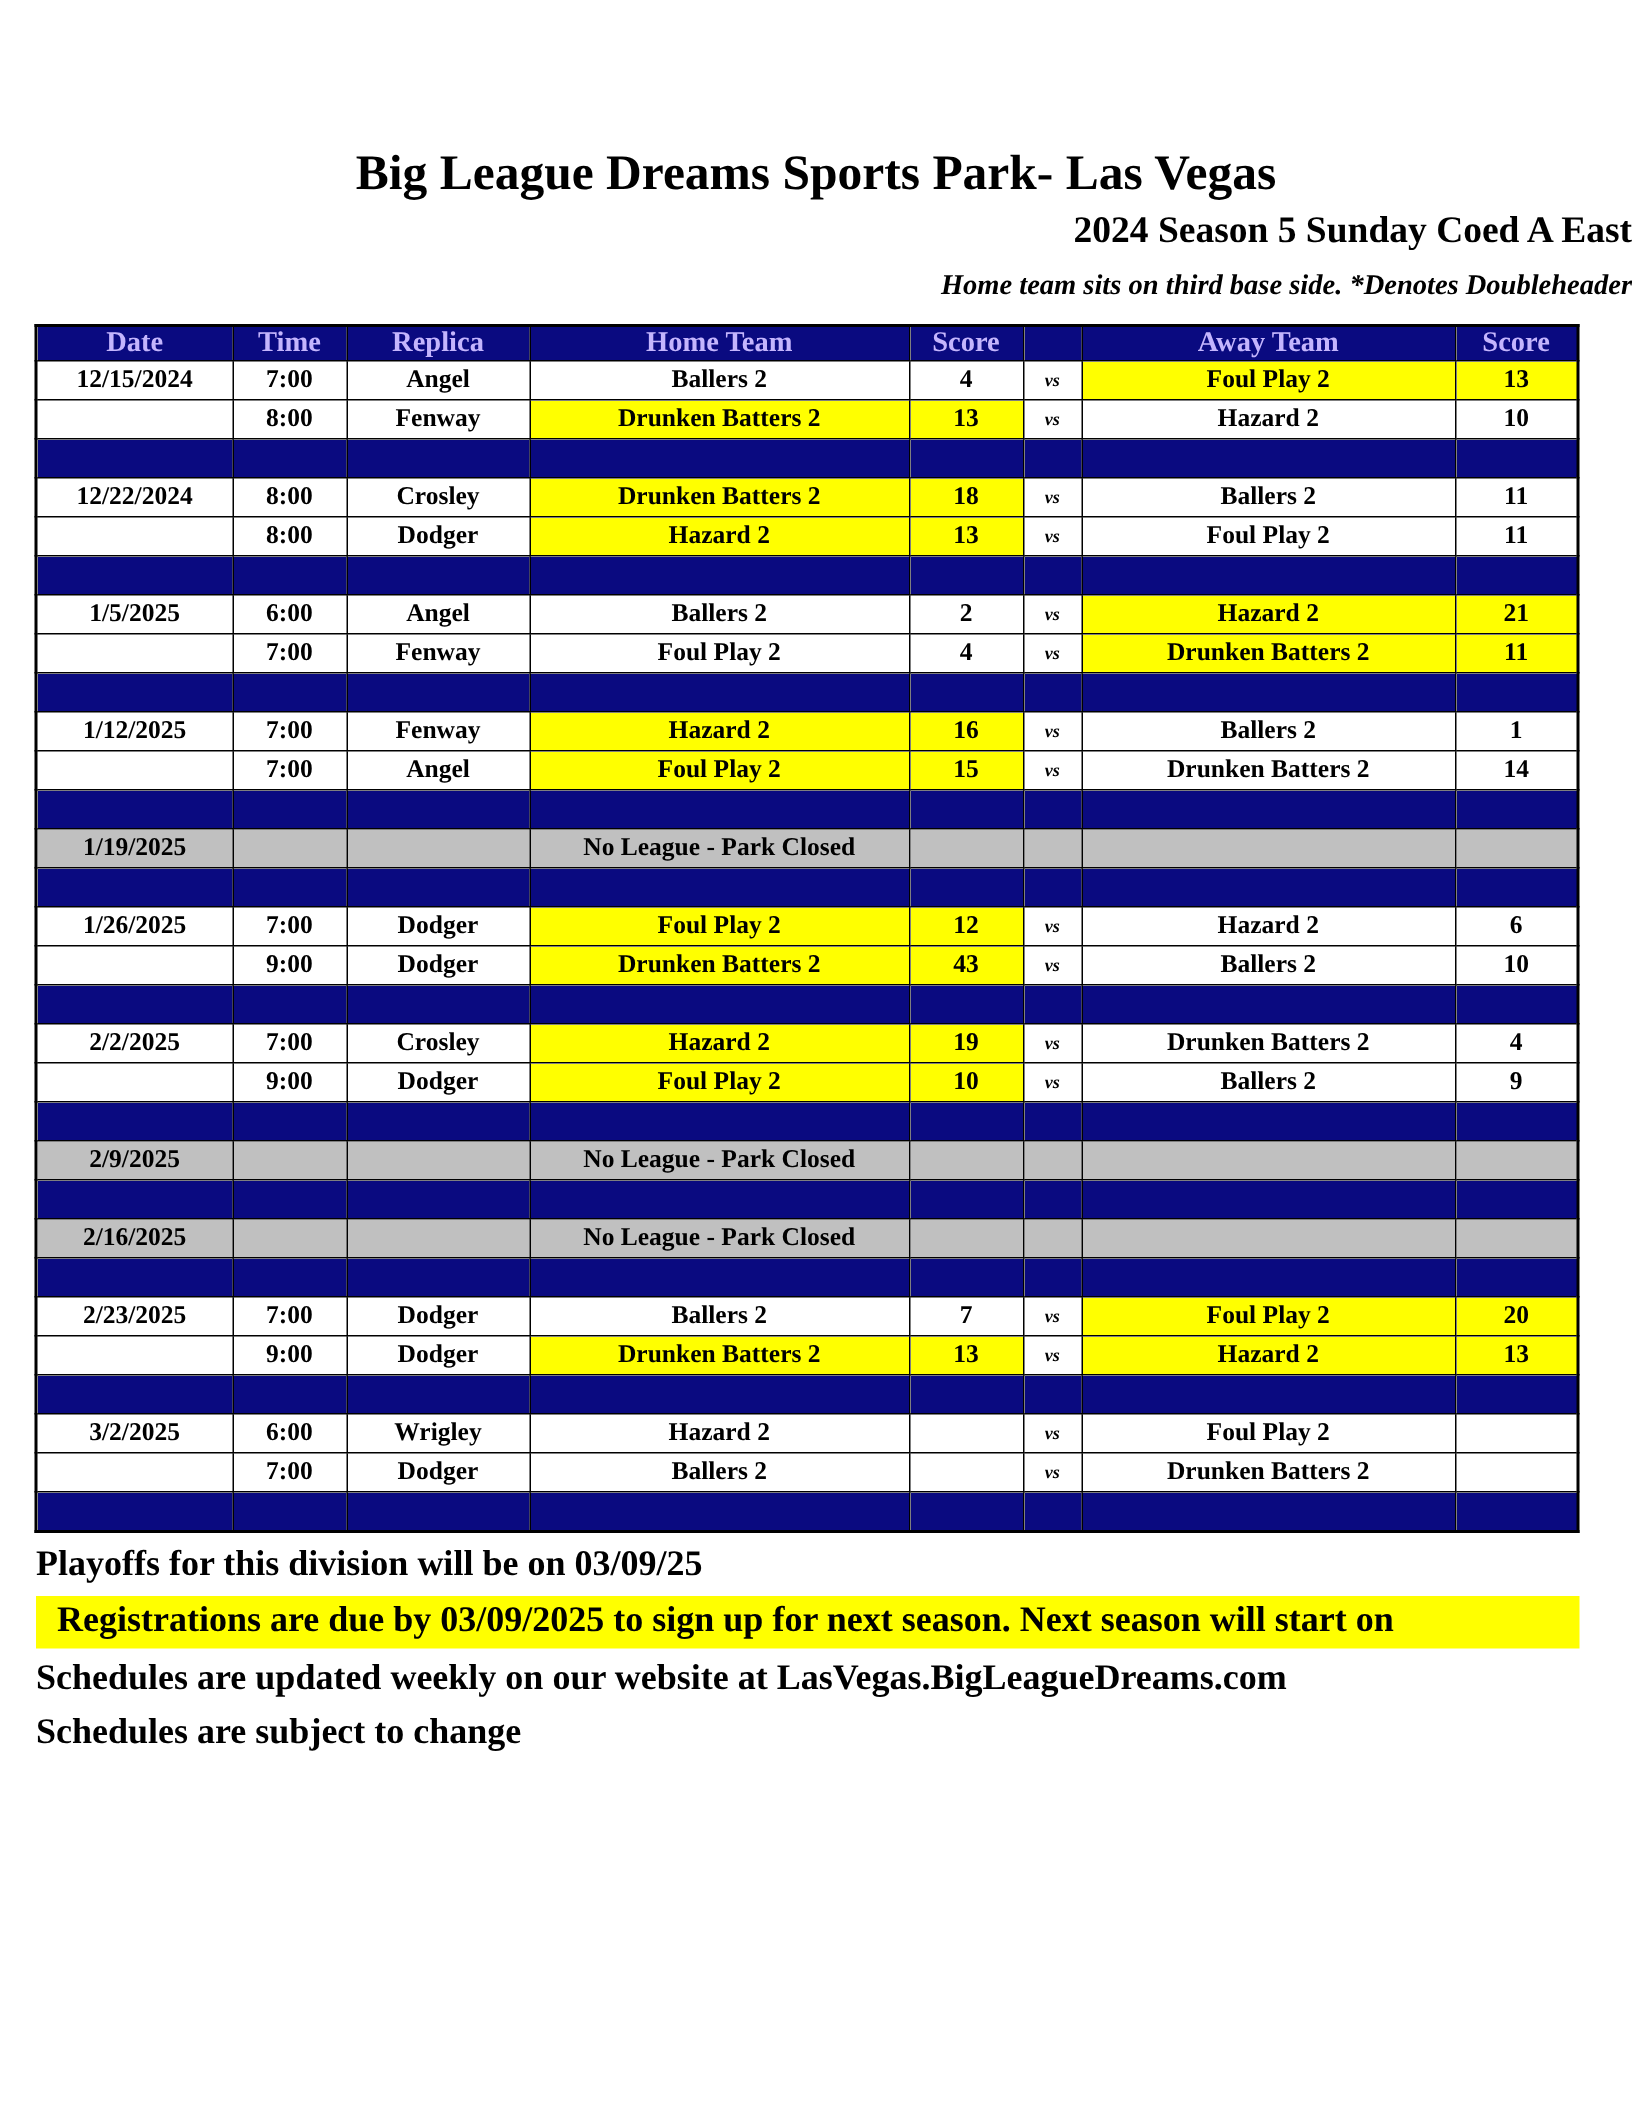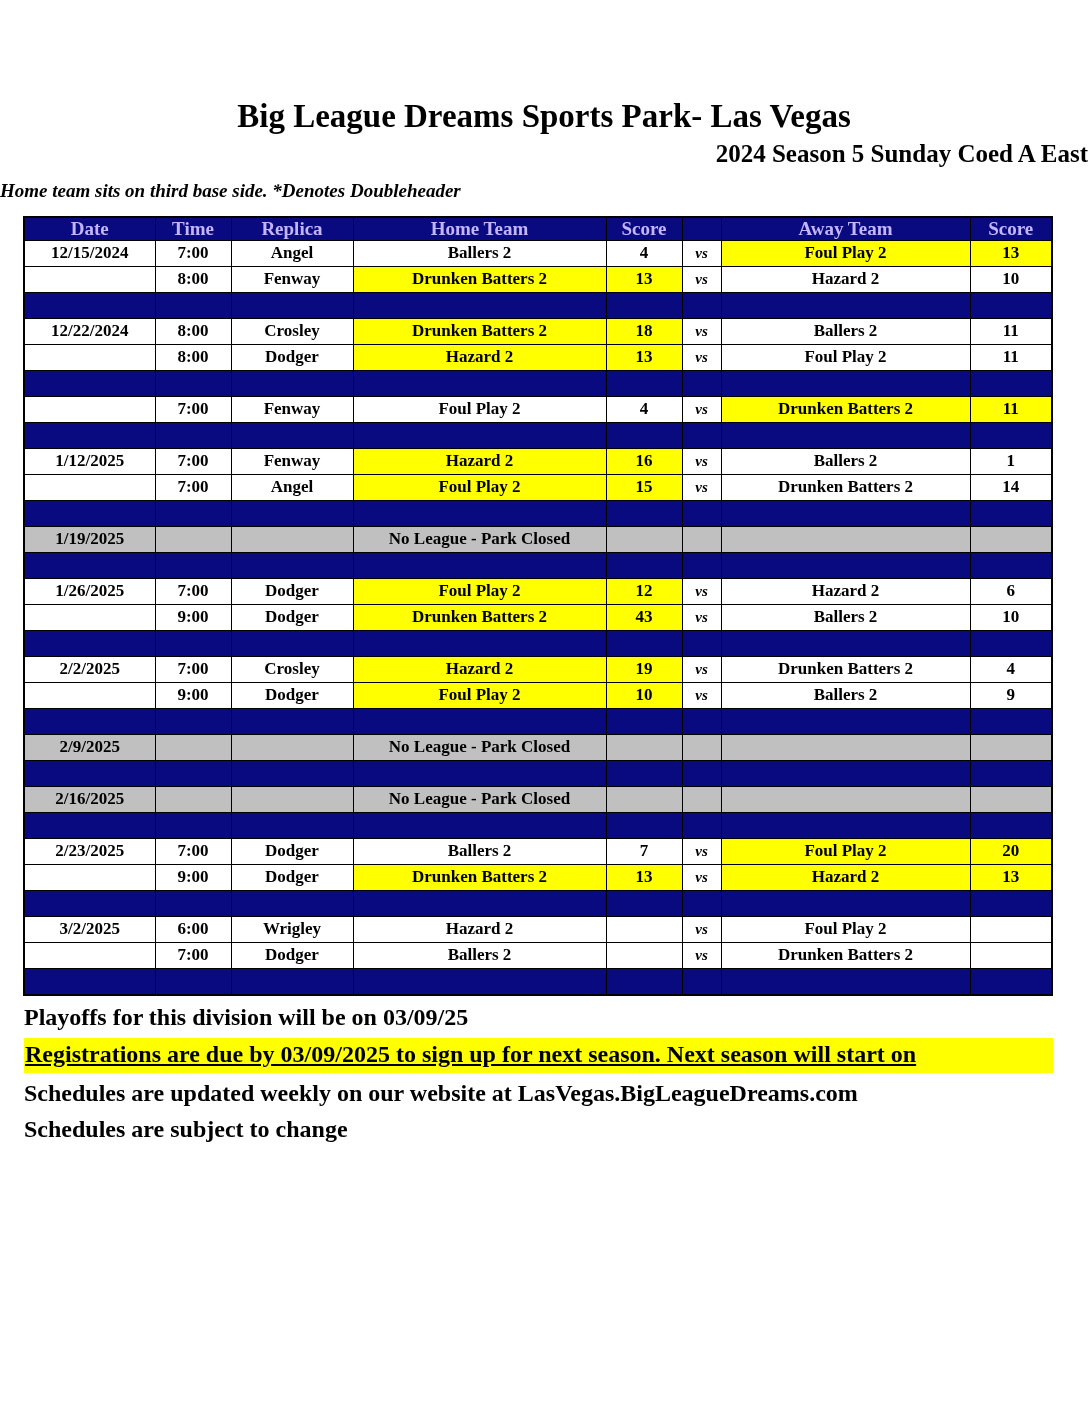--- a/index.html
+++ b/index.html
@@ -16,21 +16,21 @@
   .page{width:1088px;height:1408px;overflow:hidden;}
   .title{
     margin:0;padding-top:98px;text-align:center;
     font-size:33px;font-weight:bold;line-height:1.1;
   }
   .subtitle{
     margin:6px 0 0 0;text-align:right;
     font-size:25px;font-weight:bold;line-height:1.1;
   }
   .note{
-    margin:13px 0 0 0;text-align:left;
+    margin:13px 0 0 0;text-align:right;
     font-size:19px;font-weight:bold;font-style:italic;line-height:1.1;
   }
   table.sched{
     border-collapse:collapse;table-layout:fixed;
     margin:14px 0 0 23px;width:1030px;
     border:2px solid #000;
   }
   .sched th,.sched td{
     border:1px solid #000;
     padding:0;margin:0;
@@ -38,25 +38,25 @@
     text-align:center;vertical-align:middle;
     font-weight:bold;font-size:17px;
     white-space:nowrap;overflow:hidden;
   }
   .sched thead th{
     background:var(--navy);color:#c4b5fd;height:22px;font-size:19px;
   }
   .sched td.hl{background:var(--yellow);}
   .sched td.navy{background:var(--navy);}
   .sched td.gray{background:var(--gray);}
-  .sched td.vs{font-style:italic;font-size:15px;}
+  .sched td.vs{font-style:italic;font-size:12px;}
   .footer{margin-left:24px;width:1029px;}
   .f-line{margin:0;font-weight:bold;font-size:24px;line-height:1.15;}
   .f-playoffs{margin-top:8px;}
-  .f-registrations{background:var(--yellow);margin-top:7px;padding:3px 0 4px 1px;text-decoration:underline;}
+  .f-registrations{background:var(--yellow);margin-top:7px;padding:3px 0 4px 14px;}
   .f-website{margin-top:7px;}
   .f-subject{margin-top:9px;}
 </style>
 </head>
 <body>
 
 <div class="page">
 
   <h1 class="title">Big League Dreams Sports Park- Las Vegas</h1>
   <h2 class="subtitle">2024 Season 5 Sunday Coed A East</h2>
@@ -140,20 +140,30 @@
           <td class="navy"></td>
           <td class="navy"></td>
           <td class="navy"></td>
           <td class="navy"></td>
           <td class="navy"></td>
           <td class="navy"></td>
           <td class="navy"></td>
           <td class="navy"></td>
         </tr>
         <tr>
+          <td>1/5/2025</td>
+          <td>6:00</td>
+          <td>Angel</td>
+          <td>Ballers 2</td>
+          <td>2</td>
+          <td class="vs">vs</td>
+          <td class="hl">Hazard 2</td>
+          <td class="hl">21</td>
+        </tr>
+        <tr>
           <td></td>
           <td>7:00</td>
           <td>Fenway</td>
           <td>Foul Play 2</td>
           <td>4</td>
           <td class="vs">vs</td>
           <td class="hl">Drunken Batters 2</td>
           <td class="hl">11</td>
         </tr>
         <tr>

